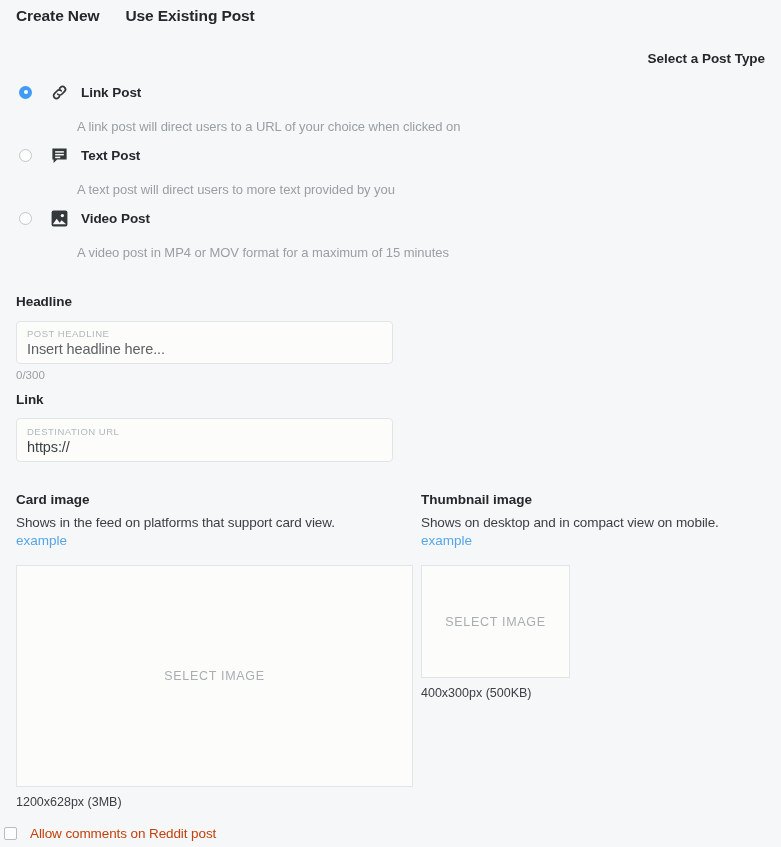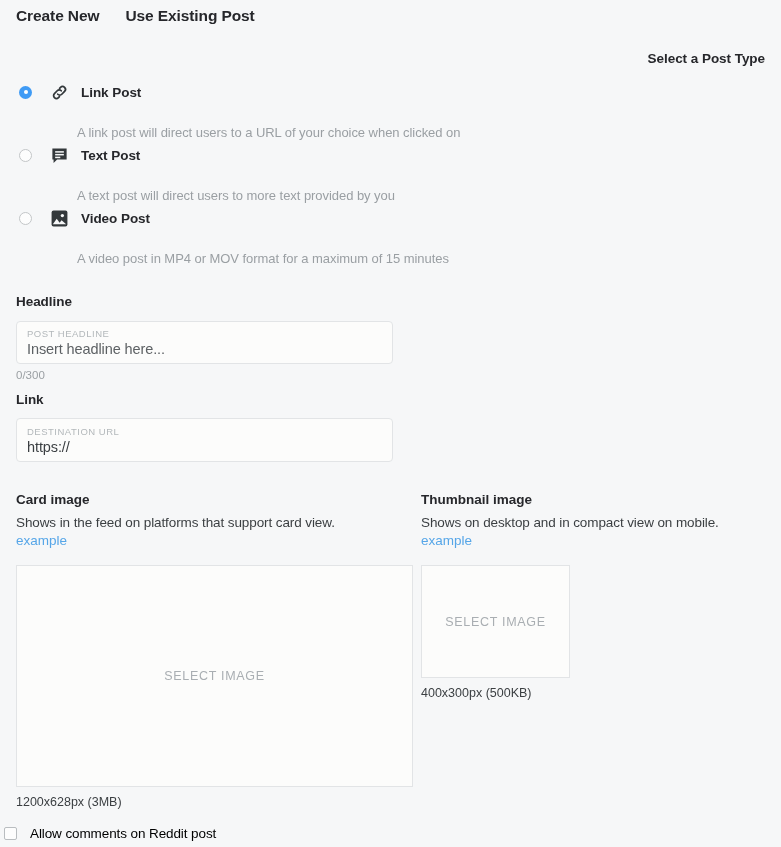--- a/index.html
+++ b/index.html
@@ -97,21 +97,21 @@
   .type-icon svg { display: block; }
   .type-label {
     margin-left: 12px;
     font-size: 13.5px;
     font-weight: bold;
     color: #26272b;
     letter-spacing: -0.05px;
   }
   .radio-desc {
     margin-left: 61px;
-    margin-top: 22px;
+    margin-top: 16px;
     font-size: 13px;
     color: #9a9fa3;
     letter-spacing: -0.05px;
   }
 
   
   .sec-headline { margin-top: 24px; }
   .field {
     box-sizing: border-box;
     background: #fcfcfb;
@@ -242,21 +242,21 @@
     box-sizing: border-box;
     border: 1.5px solid #b9bdc0;
     border-radius: 2px;
     background: #fdfdfd;
     flex: 0 0 auto;
     cursor: pointer;
   }
   .check-label {
     margin-left: 13px;
     font-size: 13.5px;
-    color: #000000;
+    color: #c2410c;
     letter-spacing: -0.1px;
   }
 </style>
 </head>
 <body>
 
 <div class="page">
 
   <div class="tabs">
     <div class="tab">Create New</div>

